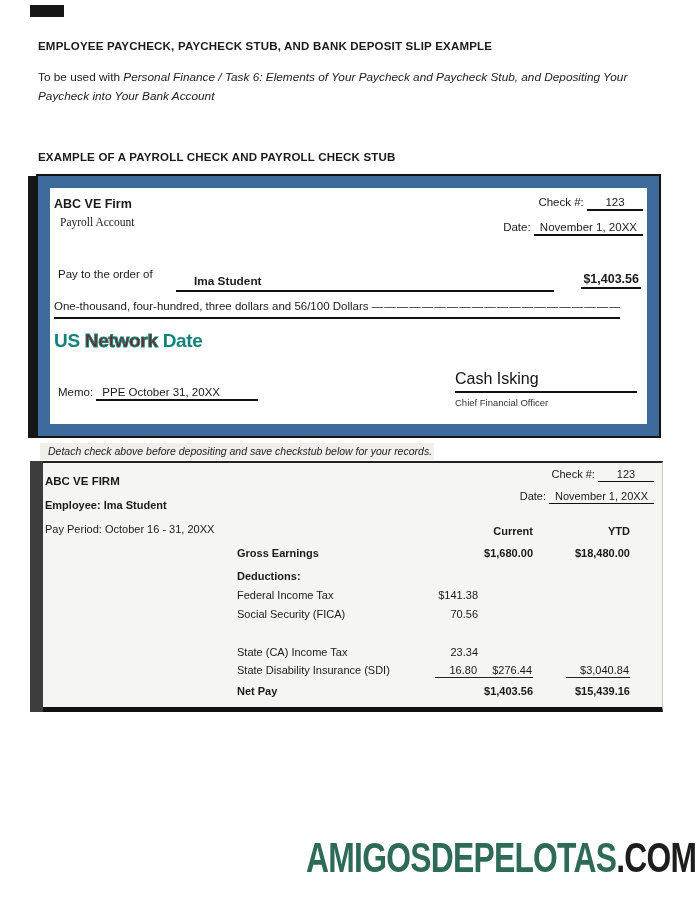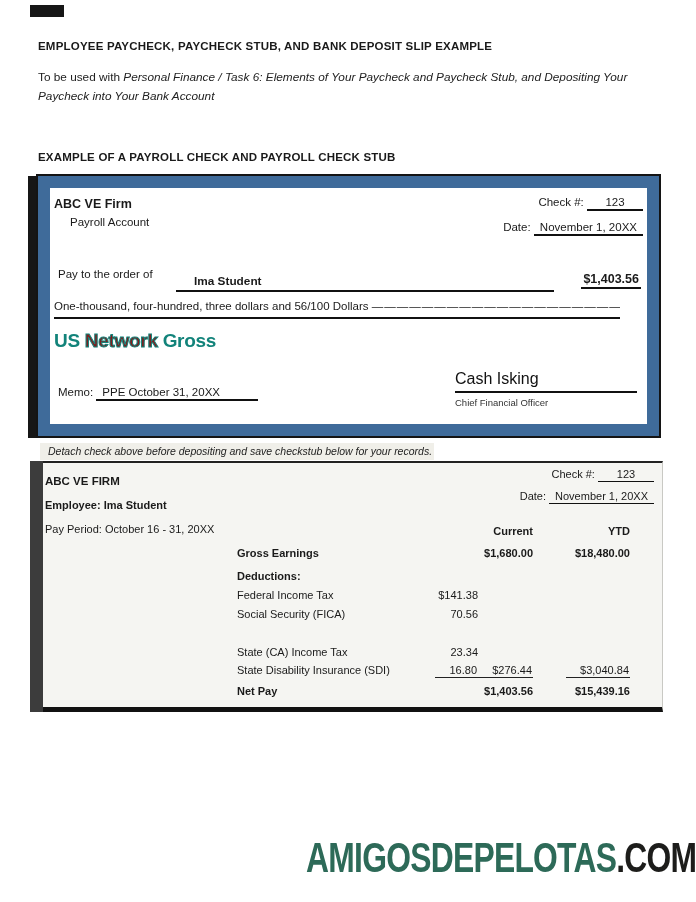--- a/index.html
+++ b/index.html
@@ -13,21 +13,21 @@
   .doc-subtitle .it{font-style:italic;}
   .section-heading{left:38px;top:151px;font-size:11.5px;font-weight:bold;letter-spacing:.2px;}
   .corner-mark{left:30px;top:5px;width:34px;height:12px;background:#161616;}
 
   
   .check{left:38px;top:176px;width:621px;height:260px;background:#fff;
          border:12px solid #3F6B9A;outline:2px solid #141414;box-sizing:border-box;}
   .check-leftbar{left:28px;top:176px;width:10px;height:262px;background:#161616;}
   .check-inner{position:absolute;inset:0;font-size:11.5px;}
   .co-name{left:4px;top:9px;font-size:12.5px;font-weight:bold;}
-  .co-acct{left:20px;top:28px;font-size:11.5px;}
+  .co-acct{left:10px;top:28px;font-size:11.5px;font-family:Liberation Serif, serif;}
   .num-row{right:4px;top:8px;text-align:right;}
   .num-row2{right:4px;top:33px;text-align:right;}
   .u-val{display:inline-block;border-bottom:2px solid #111;text-align:center;padding:0 6px 1px 6px;}
   .u-val.narrow{min-width:44px;}
   .payto-label{left:8px;top:80px;}
   .payee-line{left:126px;top:80px;width:378px;border-bottom:2px solid #111;height:22px;}
   .payee-name{position:absolute;left:18px;top:6px;font-weight:bold;font-size:11.8px;}
   .pay-amount{right:6px;top:84px;font-weight:bold;font-size:12.5px;border-bottom:2px solid #111;padding:0 2px 1px 2px;}
   .words-line{left:4px;top:112px;width:566px;border-bottom:2px solid #111;height:17px;white-space:nowrap;overflow:hidden;}
   .words-line .dashes{letter-spacing:1px;}
@@ -108,21 +108,21 @@
         <span class="payee-name">Ima Student</span>
       </div>
       <div class="abs pay-amount">$1,403.56</div>
 
       <div class="abs words-line">
         <span>One-thousand, four-hundred, three dollars and 56/100 Dollars </span><span class="dashes">———————————————————————.</span>
       </div>
 
       <div class="abs logo">
         <div class="logo-name">
-          <span>US </span><span class="outline">Network</span><span> Gross</span>
+          <span>US </span><span class="outline">Network</span><span> Date</span>
         </div>
       </div>
 
       <div class="abs memo-row">
         <span>Memo:</span>
         <span class="u-val">PPE October 31, 20XX</span>
       </div>
 
       <div class="abs sig-block">
         <div class="sig-name">Cash Isking</div>

